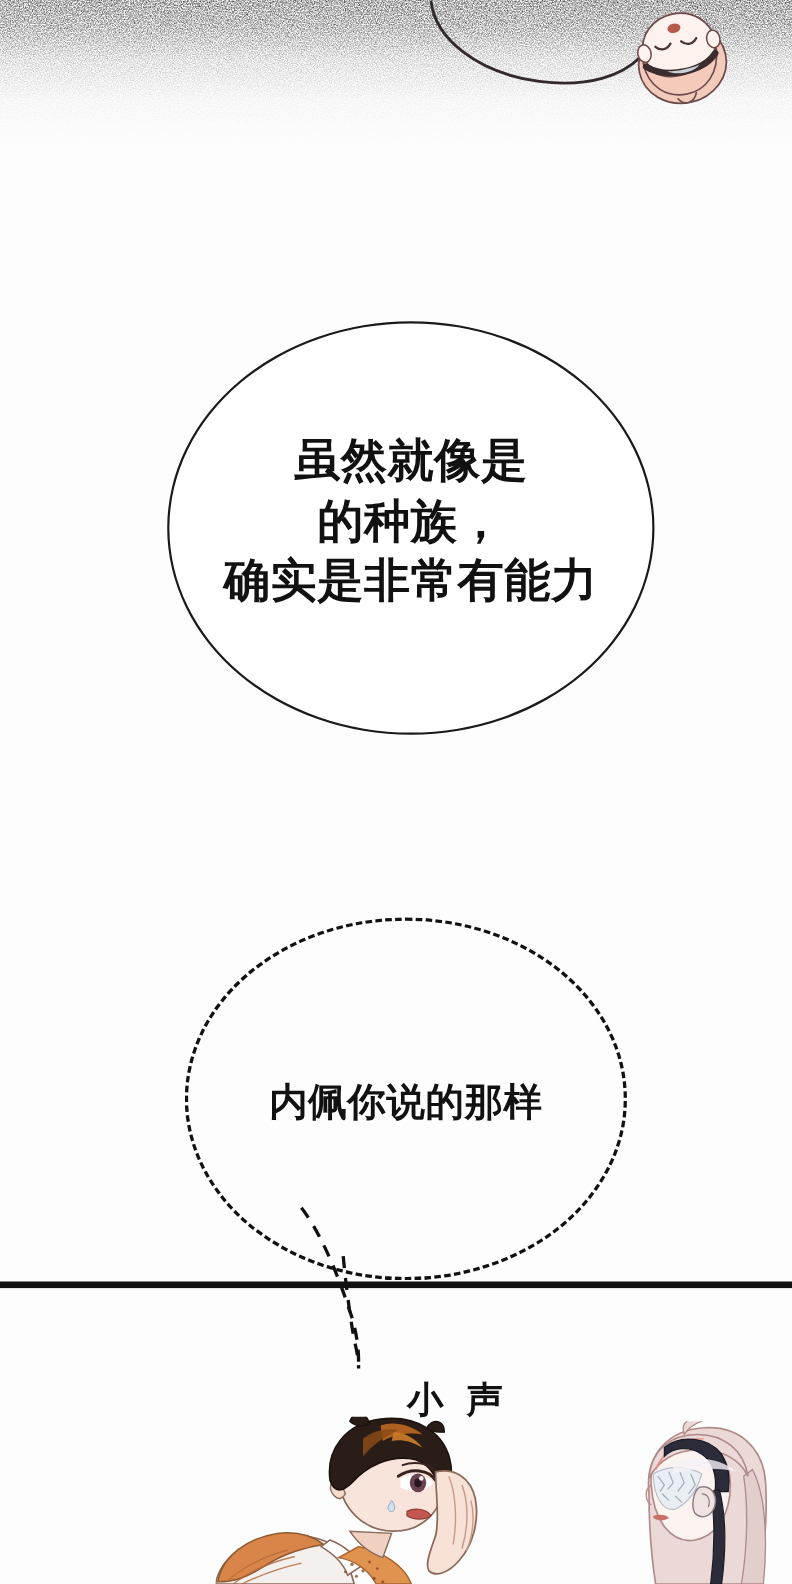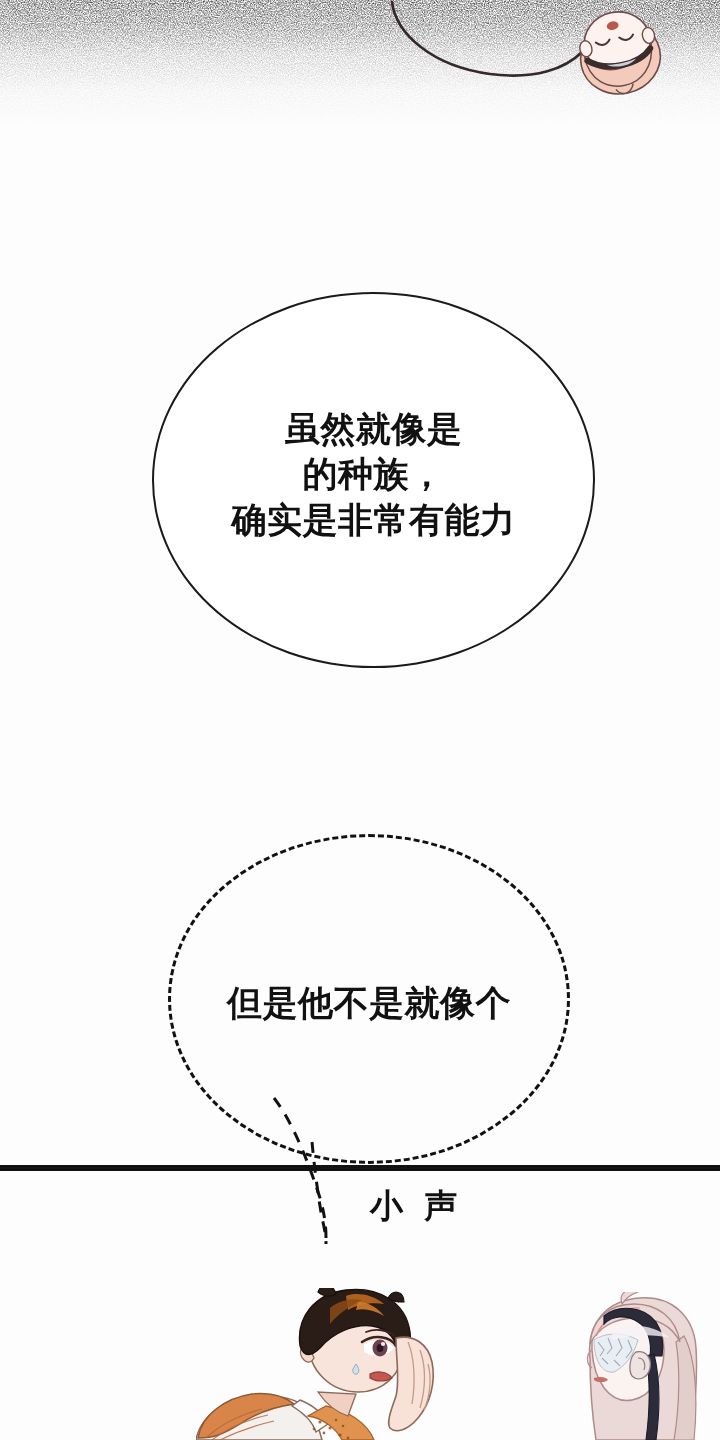--- a/index.html
+++ b/index.html
@@ -80,21 +80,21 @@
   }
 
   .bubble-text {
     text-align: center;
     color: #111111;
     font-weight: 700;
     letter-spacing: 0.5px;
   }
 
   .bubble-solid .bubble-text {
-    font-size: 35px;
+    font-size: 42px;
     line-height: 1.30;
     transform: translateY(-6px);
   }
 
   .bubble-dashed .bubble-text {
     font-size: 35px;
     line-height: 1.34;
     transform: translateY(4px);
   }
 
@@ -117,21 +117,21 @@
     top: 1165px;
     width: 720px;
     height: 6px;
     background: #111111;
   }
 
   
   .sfx-label {
     position: absolute;
     left: 370px;
-    top: 1184px;
+    top: 1251px;
     font-size: 33px;
     font-weight: 700;
     color: #111111;
     letter-spacing: 6px;
     white-space: nowrap;
   }
 
   
   .char-boy {
     position: absolute;
@@ -214,21 +214,21 @@
   <div class="bubble-solid">
     <div class="bubble-text">
       <span class="tline">虽然就像是</span>
       <span class="tline">的种族，</span>
       <span class="tline">确实是非常有能力</span>
     </div>
   </div>
 
   <div class="bubble-dashed">
     <div class="bubble-text">
-      <span class="tline">但是他不是就像个</span>
+      <span class="tline">内佩你说的那样</span>
     </div>
   </div>
 
   <svg class="whisper-tail" viewBox="0 0 130 160">
     <path d="M6,8 C20,26 36,58 52,108 C56,122 58,134 58,148" fill="none" stroke="#111111" stroke-width="3" stroke-dasharray="11 9" stroke-linecap="butt"></path>
     <path d="M44,52 C46,74 50,106 54,128 C57,140 58,148 58,154" fill="none" stroke="#111111" stroke-width="3" stroke-dasharray="11 9" stroke-linecap="butt"></path>
   </svg>
 
   <div class="divider"></div>
 

